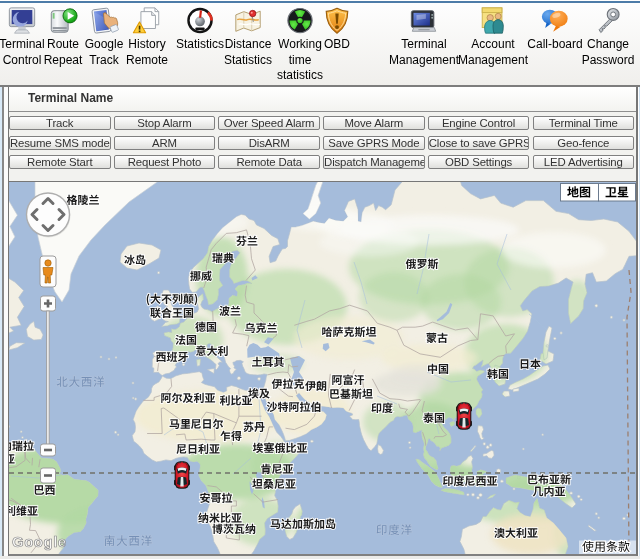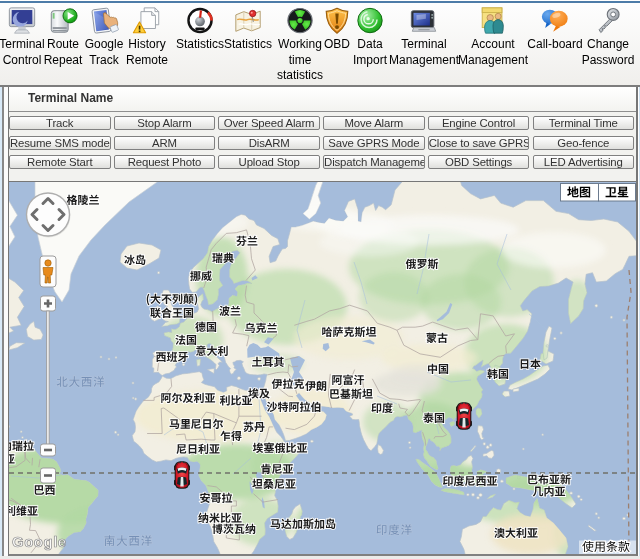--- a/index.html
+++ b/index.html
@@ -149,20 +149,21 @@
       <div class="titem" style="left:188px">
         <div class="ticon"><svg width="30" height="30" viewBox="0 0 32 31">
             <path d="M3 9 l8.5 -3.5 l8.5 3 l9 -3.5 v17.5 l-9 3.5 l-8.5 -3 l-8.5 3.5 z" fill="#f7f2e2" stroke="#b09a6a" stroke-width="1"></path>
             <path d="M11.5 5.5 v17.5 M20 8.5 v17.5" stroke="#d8ccae" fill="none"></path>
             <path d="M4.5 14 c4 -2 7 2 11 0 c4 -2 7 2 12 0" stroke="#e8a23c" stroke-width="1.6" fill="none"></path>
             <path d="M6 19 c4 -2 7 2 10 0 c4 -2 8 2 12.5 0" stroke="#fff" stroke-width="1.3" fill="none"></path>
             <path d="M20.5 10.5 l1.2 6" stroke="#888" stroke-width="1"></path>
             <circle cx="21" cy="7.5" r="3.4" fill="#e03030" stroke="#8f0d16" stroke-width=".8"></circle>
             <circle cx="20" cy="6.6" r="1.1" fill="#ff9a9a"></circle>
           </svg></div>
+        <div>Distance</div>
         <div>Statistics</div>
       </div>
       <div class="titem" style="left:240px">
         <div class="ticon"><svg width="30" height="30" viewBox="0 0 32 31">
             <defs>
               <radialGradient id="wtg" cx=".4" cy=".35" r=".85">
                 <stop offset="0" stop-color="#66e84a"></stop>
                 <stop offset="1" stop-color="#1fae10"></stop>
               </radialGradient>
             </defs>
@@ -186,37 +187,20 @@
                 <stop offset="0" stop-color="#ffc24a"></stop>
                 <stop offset="1" stop-color="#e07f12"></stop>
               </linearGradient>
             </defs>
             <path d="M16 2 C20 4.2 24 5.2 27.5 5.2 C27.5 14 25 22.5 16 28.5 C7 22.5 4.5 14 4.5 5.2 C8 5.2 12 4.2 16 2 Z" fill="url(#sh)" stroke="#9a5f10" stroke-width="1.2"></path>
             <path d="M16 4.5 C19 6 22.5 7 25.2 7.2 C25 14 23 20.5 16 25.5 C9 20.5 7 14 6.8 7.2 C9.5 7 13 6 16 4.5 Z" fill="none" stroke="#ffe0a0" stroke-width="1"></path>
             <path d="M14.2 7.5 h3.6 l-.9 11 h-1.8 z" fill="#7a4a00"></path>
             <circle cx="16" cy="22" r="2.1" fill="#7a4a00"></circle>
           </svg></div>
         <div>OBD</div>
-      </div>
-      <div class="titem" style="left:310px">
-        <div class="ticon"><svg width="30" height="30" viewBox="0 0 32 31">
-            <defs>
-              <radialGradient id="gs" cx=".35" cy=".3" r=".95">
-                <stop offset="0" stop-color="#a8f0a8"></stop>
-                <stop offset=".55" stop-color="#2fbf2f"></stop>
-                <stop offset="1" stop-color="#0d7a0d"></stop>
-              </radialGradient>
-            </defs>
-            <circle cx="16" cy="15" r="13" fill="url(#gs)" stroke="#0a650a"></circle>
-            <circle cx="15" cy="14" r="8.5" fill="none" stroke="#d8f5d8" stroke-width="1.6" stroke-dasharray="38 16"></circle>
-            <circle cx="14.5" cy="13.5" r="5" fill="none" stroke="#e8fae8" stroke-width="1.5" stroke-dasharray="22 9"></circle>
-            <circle cx="14" cy="13" r="1.8" fill="#eafcea"></circle>
-          </svg></div>
-        <div>Data</div>
-        <div>Import</div>
       </div>
       <div class="titem" style="left:364px">
         <div class="ticon"><svg width="30" height="30" viewBox="0 0 32 31">
             <defs>
               <linearGradient id="tvs" x1="0" y1="0" x2="1" y2="1">
                 <stop offset="0" stop-color="#6f8ce2"></stop>
                 <stop offset="1" stop-color="#1d2f8a"></stop>
               </linearGradient>
             </defs>
             <rect x="2.5" y="4.5" width="24" height="18" rx="2" fill="#2c3036" stroke="#5c6168"></rect>
@@ -291,21 +275,21 @@
     <div class="gbtn" style="left:427.8px;top:116.0px">Engine Control</div>
     <div class="gbtn" style="left:532.5px;top:116.0px">Terminal Time</div>
     <div class="gbtn" style="left:9.0px;top:135.6px">Resume SMS mode</div>
     <div class="gbtn" style="left:113.7px;top:135.6px">ARM</div>
     <div class="gbtn" style="left:218.4px;top:135.6px">DisARM</div>
     <div class="gbtn" style="left:323.1px;top:135.6px">Save GPRS Mode</div>
     <div class="gbtn" style="left:427.8px;top:135.6px">Close to save GPRS</div>
     <div class="gbtn" style="left:532.5px;top:135.6px">Geo-fence</div>
     <div class="gbtn" style="left:9.0px;top:155.2px">Remote Start</div>
     <div class="gbtn" style="left:113.7px;top:155.2px">Request Photo</div>
-    <div class="gbtn" style="left:218.4px;top:155.2px">Upload Stop</div>
+    <div class="gbtn" style="left:218.4px;top:155.2px">Remote Data</div>
     <div class="gbtn" style="left:323.1px;top:155.2px">Dispatch Management</div>
     <div class="gbtn" style="left:427.8px;top:155.2px">OBD Settings</div>
     <div class="gbtn" style="left:532.5px;top:155.2px">LED Advertising</div>
 <div id="mapwrap"><svg id="map" width="627" height="372" viewBox="0 0 627 372" xmlns="http://www.w3.org/2000/svg">
 <defs>
           <path id="r4f7f" d="M599 836V729H321V660H599V562H350V285H594C587 230 572 178 540 131C487 168 444 213 413 265L350 244C387 180 436 126 495 81C449 39 381 4 284 -21C300 -37 321 -66 330 -83C434 -52 506 -10 557 39C658 -22 784 -62 927 -82C937 -60 956 -31 972 -14C828 2 702 37 601 92C641 151 659 216 667 285H929V562H672V660H962V729H672V836ZM420 499H599V394L598 349H420ZM672 499H857V349H671L672 394ZM278 842C219 690 122 542 21 446C34 428 55 389 63 372C101 410 138 454 173 503V-84H245V612C284 679 320 749 348 820Z"></path>
           <path id="r7528" d="M153 770V407C153 266 143 89 32 -36C49 -45 79 -70 90 -85C167 0 201 115 216 227H467V-71H543V227H813V22C813 4 806 -2 786 -3C767 -4 699 -5 629 -2C639 -22 651 -55 655 -74C749 -75 807 -74 841 -62C875 -50 887 -27 887 22V770ZM227 698H467V537H227ZM813 698V537H543V698ZM227 466H467V298H223C226 336 227 373 227 407ZM813 466V298H543V466Z"></path>
           <path id="r6761" d="M300 182C252 121 162 48 96 10C112 -2 134 -27 146 -43C214 1 307 84 360 155ZM629 145C699 88 780 6 818 -47L875 -4C836 50 752 129 683 184ZM667 683C624 631 568 586 502 548C439 585 385 628 344 679L348 683ZM378 842C326 751 223 647 74 575C91 564 115 538 128 520C191 554 246 592 294 633C333 587 379 546 431 511C311 454 171 418 35 399C49 382 64 351 70 332C219 356 372 399 502 468C621 404 764 361 919 339C929 359 948 390 964 406C820 424 686 458 574 510C661 566 734 636 782 721L732 752L718 748H405C426 774 444 800 460 826ZM461 393V287H147V220H461V3C461 -8 457 -11 446 -11C435 -12 395 -12 357 -10C367 -29 377 -57 380 -76C438 -76 477 -76 503 -65C530 -54 537 -35 537 3V220H852V287H537V393Z"></path>
           <path id="r6b3e" d="M124 219C101 149 67 71 32 17C49 11 78 -3 92 -12C124 44 161 129 187 203ZM376 196C404 145 436 75 450 34L510 62C495 102 461 169 433 219ZM677 516V469C677 331 663 128 484 -31C503 -42 529 -65 542 -81C642 10 694 116 721 217C762 86 825 -21 920 -79C931 -59 954 -31 971 -17C852 47 781 200 745 372C747 406 748 438 748 468V516ZM247 837V745H51V681H247V595H74V532H493V595H318V681H513V745H318V837ZM39 317V253H248V0C248 -10 245 -13 233 -13C222 -14 187 -14 147 -13C156 -32 166 -59 169 -78C226 -78 263 -78 287 -67C312 -56 318 -36 318 -1V253H523V317ZM600 840C580 683 544 531 481 433V457H85V394H481V424C499 413 527 394 540 383C574 439 601 510 624 590H867C853 524 835 452 816 404L878 386C905 452 933 557 952 647L902 662L890 659H642C654 714 665 771 673 829Z"></path>
           <path id="b5730" d="M421 753V489L322 447L366 341L421 365V105C421 -33 459 -70 596 -70C627 -70 777 -70 810 -70C927 -70 962 -23 978 119C945 126 899 145 873 162C864 60 854 37 800 37C768 37 635 37 605 37C544 37 535 46 535 105V414L618 450V144H730V499L817 536C817 394 815 320 813 305C810 287 803 283 791 283C782 283 760 283 743 285C756 260 765 214 768 184C801 184 843 185 873 198C904 211 921 236 924 282C929 323 931 443 931 634L935 654L852 684L830 670L811 656L730 621V850H618V573L535 538V753ZM21 172 69 52C161 94 276 148 383 201L356 307L263 268V504H365V618H263V836H151V618H34V504H151V222C102 202 57 185 21 172Z"></path>

